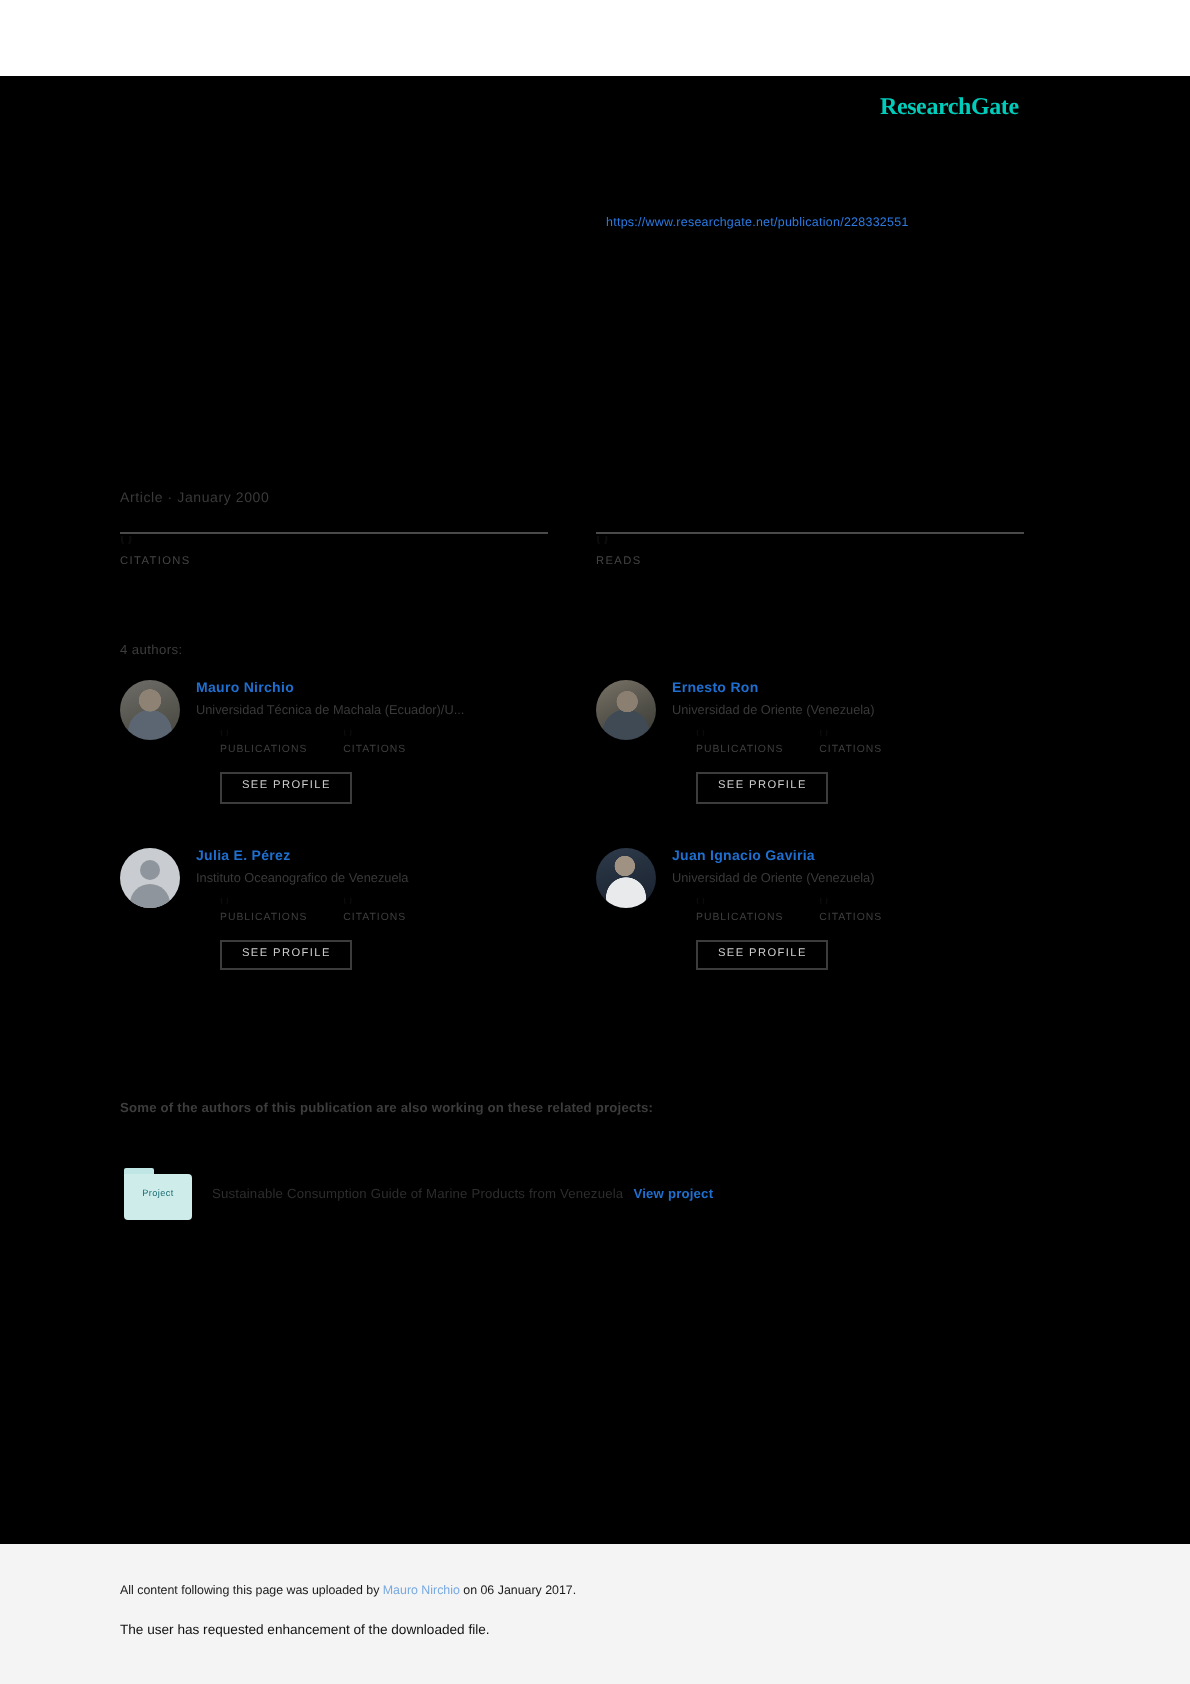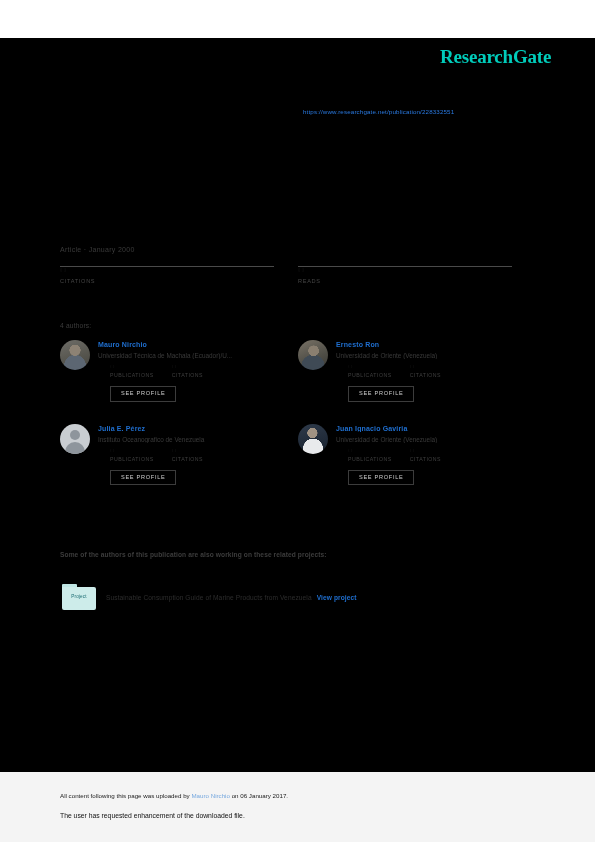--- a/index.html
+++ b/index.html
@@ -46,21 +46,21 @@
     background: #f4f4f4;
   }
 
   
   .rg-logo {
     position: absolute;
     left: 440px;
     top: 46px;
     font-family: "Liberation Serif", serif;
     font-weight: bold;
-    font-size: 19px;
+    font-size: 12px;
     letter-spacing: -0.2px;
     color: #00ccbb;
     white-space: nowrap;
   }
   .pub-url {
     position: absolute;
     left: 303px;
     top: 108px;
     font-size: 6.2px;
     color: #2a7ae2;

